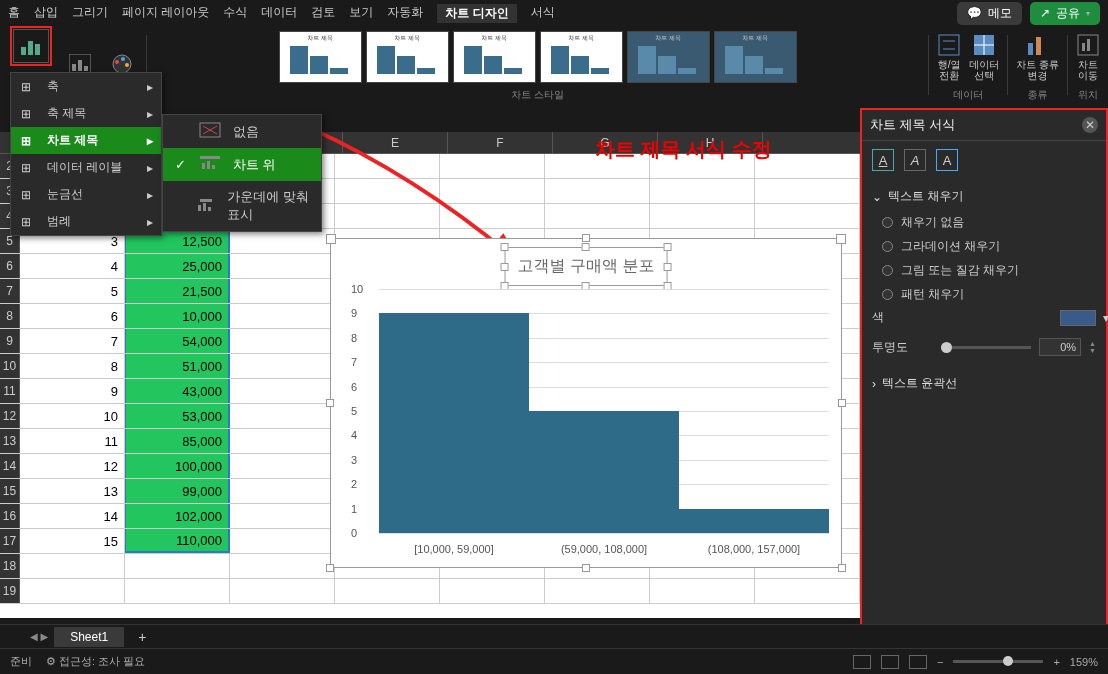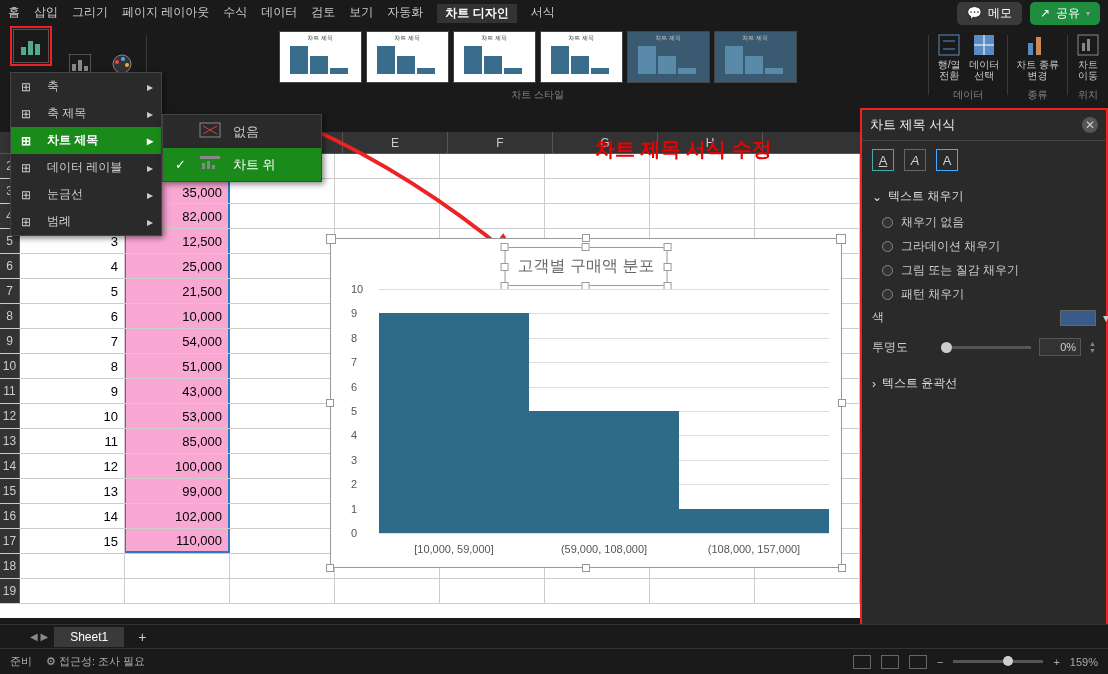--- a/index.html
+++ b/index.html
@@ -53,21 +53,21 @@
 
 
 .col-headers { display: flex; background: #333; height: 22px; position: absolute; top: 24px; left: 0; right: 0; border-bottom: 1px solid #555; }
 .rownum-col { width: 28px; background: #333; border-right: 1px solid #555; }
 .col-header { flex: 0 0 105px; display: flex; align-items: center; justify-content: center; border-right: 1px solid #555; color: #ccc; font-size: 12px; }
 .rows { position: absolute; top: 46px; left: 0; right: 0; bottom: 30px; background: #fff; }
 .row { display: flex; height: 25px; border-bottom: 1px solid #ccc; }
 .row .rownum { width: 28px; background: #333; color: #ccc; display: flex; align-items: center; justify-content: center; border-right: 1px solid #555; font-size: 12px; }
 .row .cell { flex: 0 0 105px; border-right: 1px solid #ccc; display: flex; align-items: center; justify-content: flex-end; padding: 0 6px; background: #fff; color: #000; font-size: 13px; }
 .row .cell.selA { background: #fff; }
-.row .cell.selB { background: #f9a8d4; border-right: 1px solid #3a7aaa; }
+.row .cell.selB { background: #22c55e; border-right: 1px solid #3a7aaa; }
 
 
 .chart-embed {
   position: absolute; left: 330px; top: 130px; width: 512px; height: 330px;
   background: #fff; border: 1px solid #999;
 }
 .chart-embed::before, .chart-embed::after,
 .chart-embed .h1, .chart-embed .h2, .chart-embed .h3, .chart-embed .h4,
 .chart-embed .h5, .chart-embed .h6 {
   content: ''; position: absolute; width: 8px; height: 8px; background: #fff; border: 1px solid #999;
@@ -730,20 +730,32 @@
       <span style="width:24px">
     <svg width="22" height="16">
           <rect x="1" y="1" width="20" height="3" fill="#888"></rect>
           <rect x="3" y="8" width="3" height="6" fill="#888"></rect>
           <rect x="8" y="6" width="3" height="8" fill="#888"></rect>
           <rect x="13" y="10" width="3" height="4" fill="#888"></rect>
         </svg>
   </span>
       <span>차트 위</span>
     </div>
+  <div class="item">
+      <span class="chk"></span>
+      <span style="width:24px">
+    <svg width="22" height="16">
+          <rect x="5" y="2" width="12" height="3" fill="#888"></rect>
+          <rect x="3" y="8" width="3" height="6" fill="#888"></rect>
+          <rect x="8" y="6" width="3" height="8" fill="#888"></rect>
+          <rect x="13" y="10" width="3" height="4" fill="#888"></rect>
+        </svg>
+  </span>
+      <span>가운데에 맞춰 표시</span>
+    </div>
 </div>
 
 <div class="sheet-tabs">
   <span style="color:#888;font-size:10px">◀ ▶</span>
   <div class="sheet-tab">Sheet1</div>
   <div class="sheet-add">+</div>
 </div>
 
 <div class="statusbar">
   <span>준비</span>

